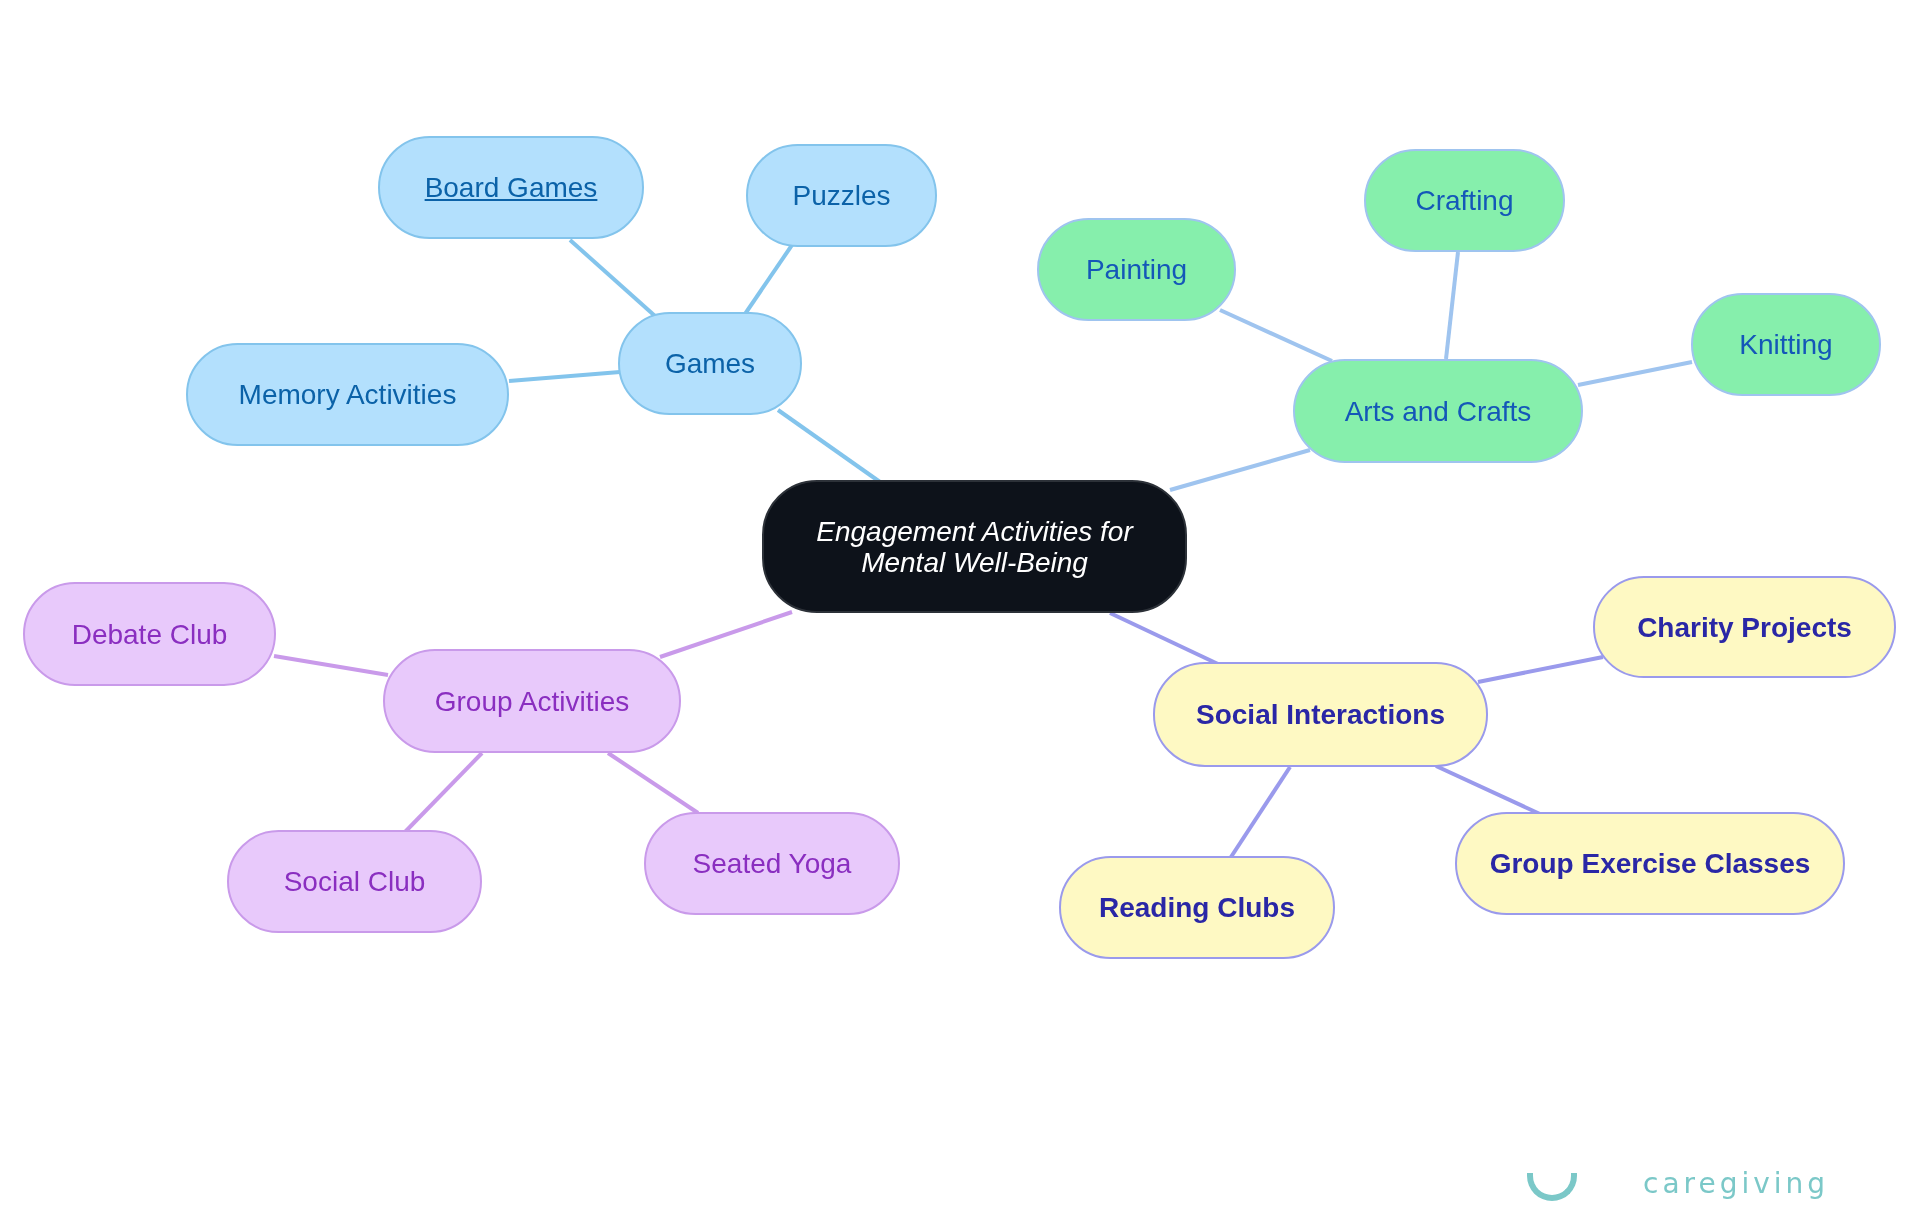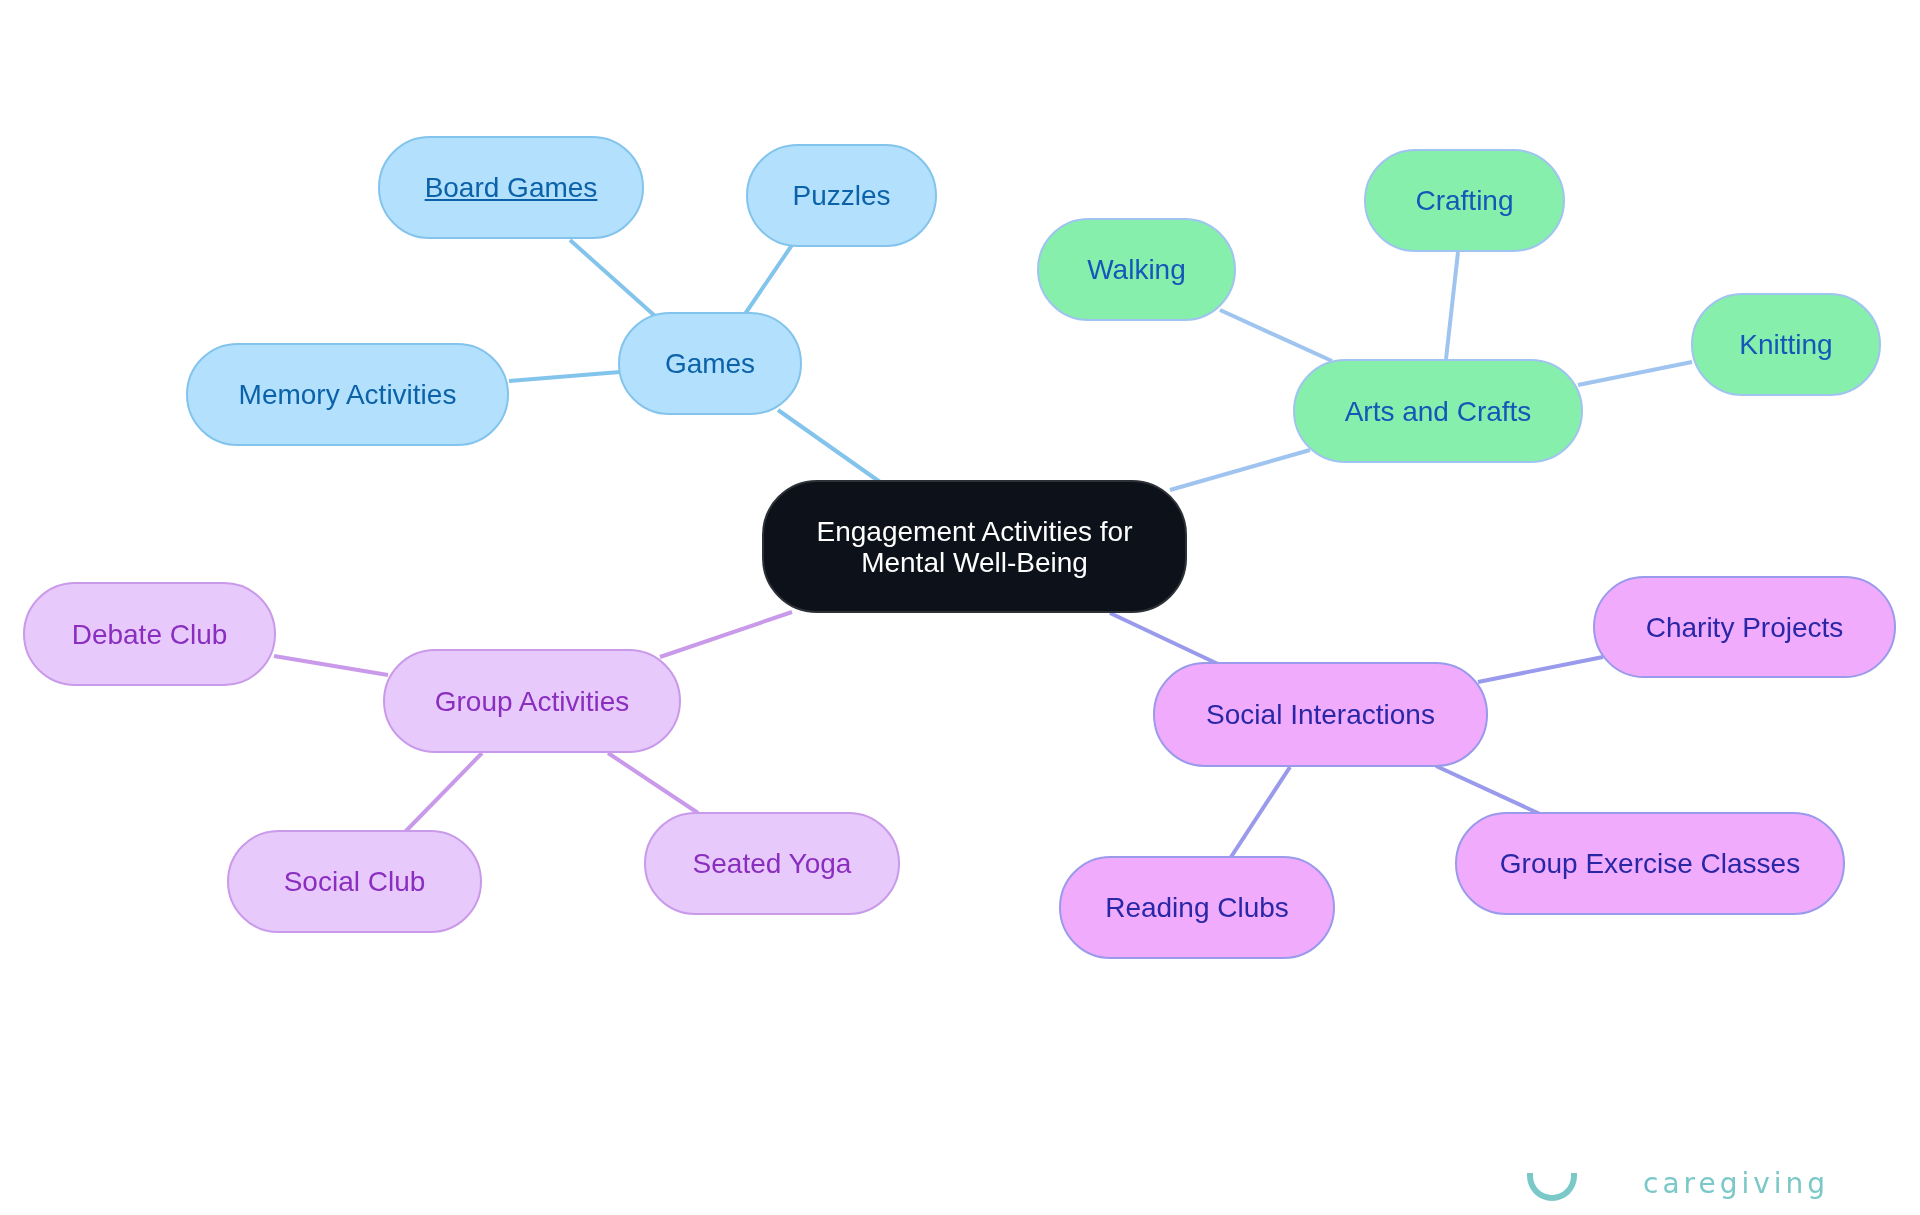--- a/index.html
+++ b/index.html
@@ -2,21 +2,21 @@
 <html><head>
 <meta charset="utf-8">
 <style>
   html, body { margin:0; padding:0; background:#ffffff; }
   body { width:1920px; height:1215px; position:relative; overflow:hidden; font-family:"Liberation Sans", sans-serif; }
   svg.edges { position:absolute; left:0; top:0; width:1920px; height:1215px; }
   .node { position:absolute; box-sizing:border-box; display:flex; align-items:center; justify-content:center; text-align:center; border-radius:52px; border:2px solid; font-size:28px; line-height:31px; }
   .root { background:#0d121a; border-color:#2c3138; color:#ffffff; border-radius:55px; font-size:28px; }
   .c-games { background:#b3e0fd; border-color:#83c4ec; color:#0b62a8; }
   .c-arts { background:#86efac; border-color:#9fc4ef; color:#1457b8; }
-  .c-social { background:#f0abfc; border-color:#9a9aec; color:#2a27a6; }
+  .c-social { background:#fef9c3; border-color:#9a9aec; color:#2a27a6;font-weight:bold; }
   .c-group { background:#e8c9fb; border-color:#c99aea; color:#8a2ec0; }
   .logo { position:absolute; left:1420px; top:1105px; width:460px; height:105px; }
   .logo-main { position:absolute; left:0; top:0; font-family:"DejaVu Sans", sans-serif; font-weight:bold; font-size:58px; color:#ee7163; letter-spacing:1px; white-space:nowrap; }
   .logo-main .teal { color:#7bc8c8; }
   .logo-sub { position:absolute; left:223px; top:62px; font-family:"DejaVu Sans", sans-serif; font-size:28px; color:#7bc8c8; letter-spacing:4px; }
   .smile { position:absolute; left:107px; top:68px; width:38px; height:22px; border:6px solid #7bc8c8; border-top:none; border-radius:0 0 26px 26px; }
 </style>
 </head>
 <body>
 
@@ -37,41 +37,41 @@
   <line x1="1436" y1="766" x2="1540" y2="814" stroke="#9a9aec" stroke-width="4"></line>
   <line x1="1290" y1="767" x2="1231" y2="857" stroke="#9a9aec" stroke-width="4"></line>
 
   <line x1="792" y1="612" x2="660" y2="657" stroke="#c99aea" stroke-width="4"></line>
   <line x1="388" y1="675" x2="274" y2="656" stroke="#c99aea" stroke-width="4"></line>
   <line x1="482" y1="753" x2="405" y2="832" stroke="#c99aea" stroke-width="4"></line>
   <line x1="608" y1="753" x2="698" y2="813" stroke="#c99aea" stroke-width="4"></line>
 </svg>
 
 <div class="node root" style="left:762px;top:480px;width:425px;height:133px;">
-  <span style="display:block;width:340px;">Engagement Activities for Mental Well-Being</span>
+  <span style="display:block;width:340px;font-style:italic;">Engagement Activities for Mental Well-Being</span>
 </div>
 
 <div class="node c-games" style="left:618px;top:312px;width:184px;height:103px;">
   <span>Games</span>
 </div>
 <div class="node c-games" style="left:378px;top:136px;width:266px;height:103px;text-decoration:underline;">
   <span>Board Games</span>
 </div>
 <div class="node c-games" style="left:746px;top:120px;width:191px;height:103px;margin-top:24px;">
   <span>Puzzles</span>
 </div>
 <div class="node c-games" style="left:186px;top:343px;width:323px;height:103px;">
   <span>Memory Activities</span>
 </div>
 
 <div class="node c-arts" style="left:1293px;top:359px;width:290px;height:104px;">
   <span>Arts and Crafts</span>
 </div>
 <div class="node c-arts" style="left:1037px;top:218px;width:199px;height:103px;">
-  <span>Walking</span>
+  <span>Painting</span>
 </div>
 <div class="node c-arts" style="left:1364px;top:149px;width:201px;height:103px;">
   <span>Crafting</span>
 </div>
 <div class="node c-arts" style="left:1691px;top:293px;width:190px;height:103px;">
   <span>Knitting</span>
 </div>
 
 <div class="node c-social" style="left:1153px;top:662px;width:335px;height:105px;">
   <span>Social Interactions</span>

